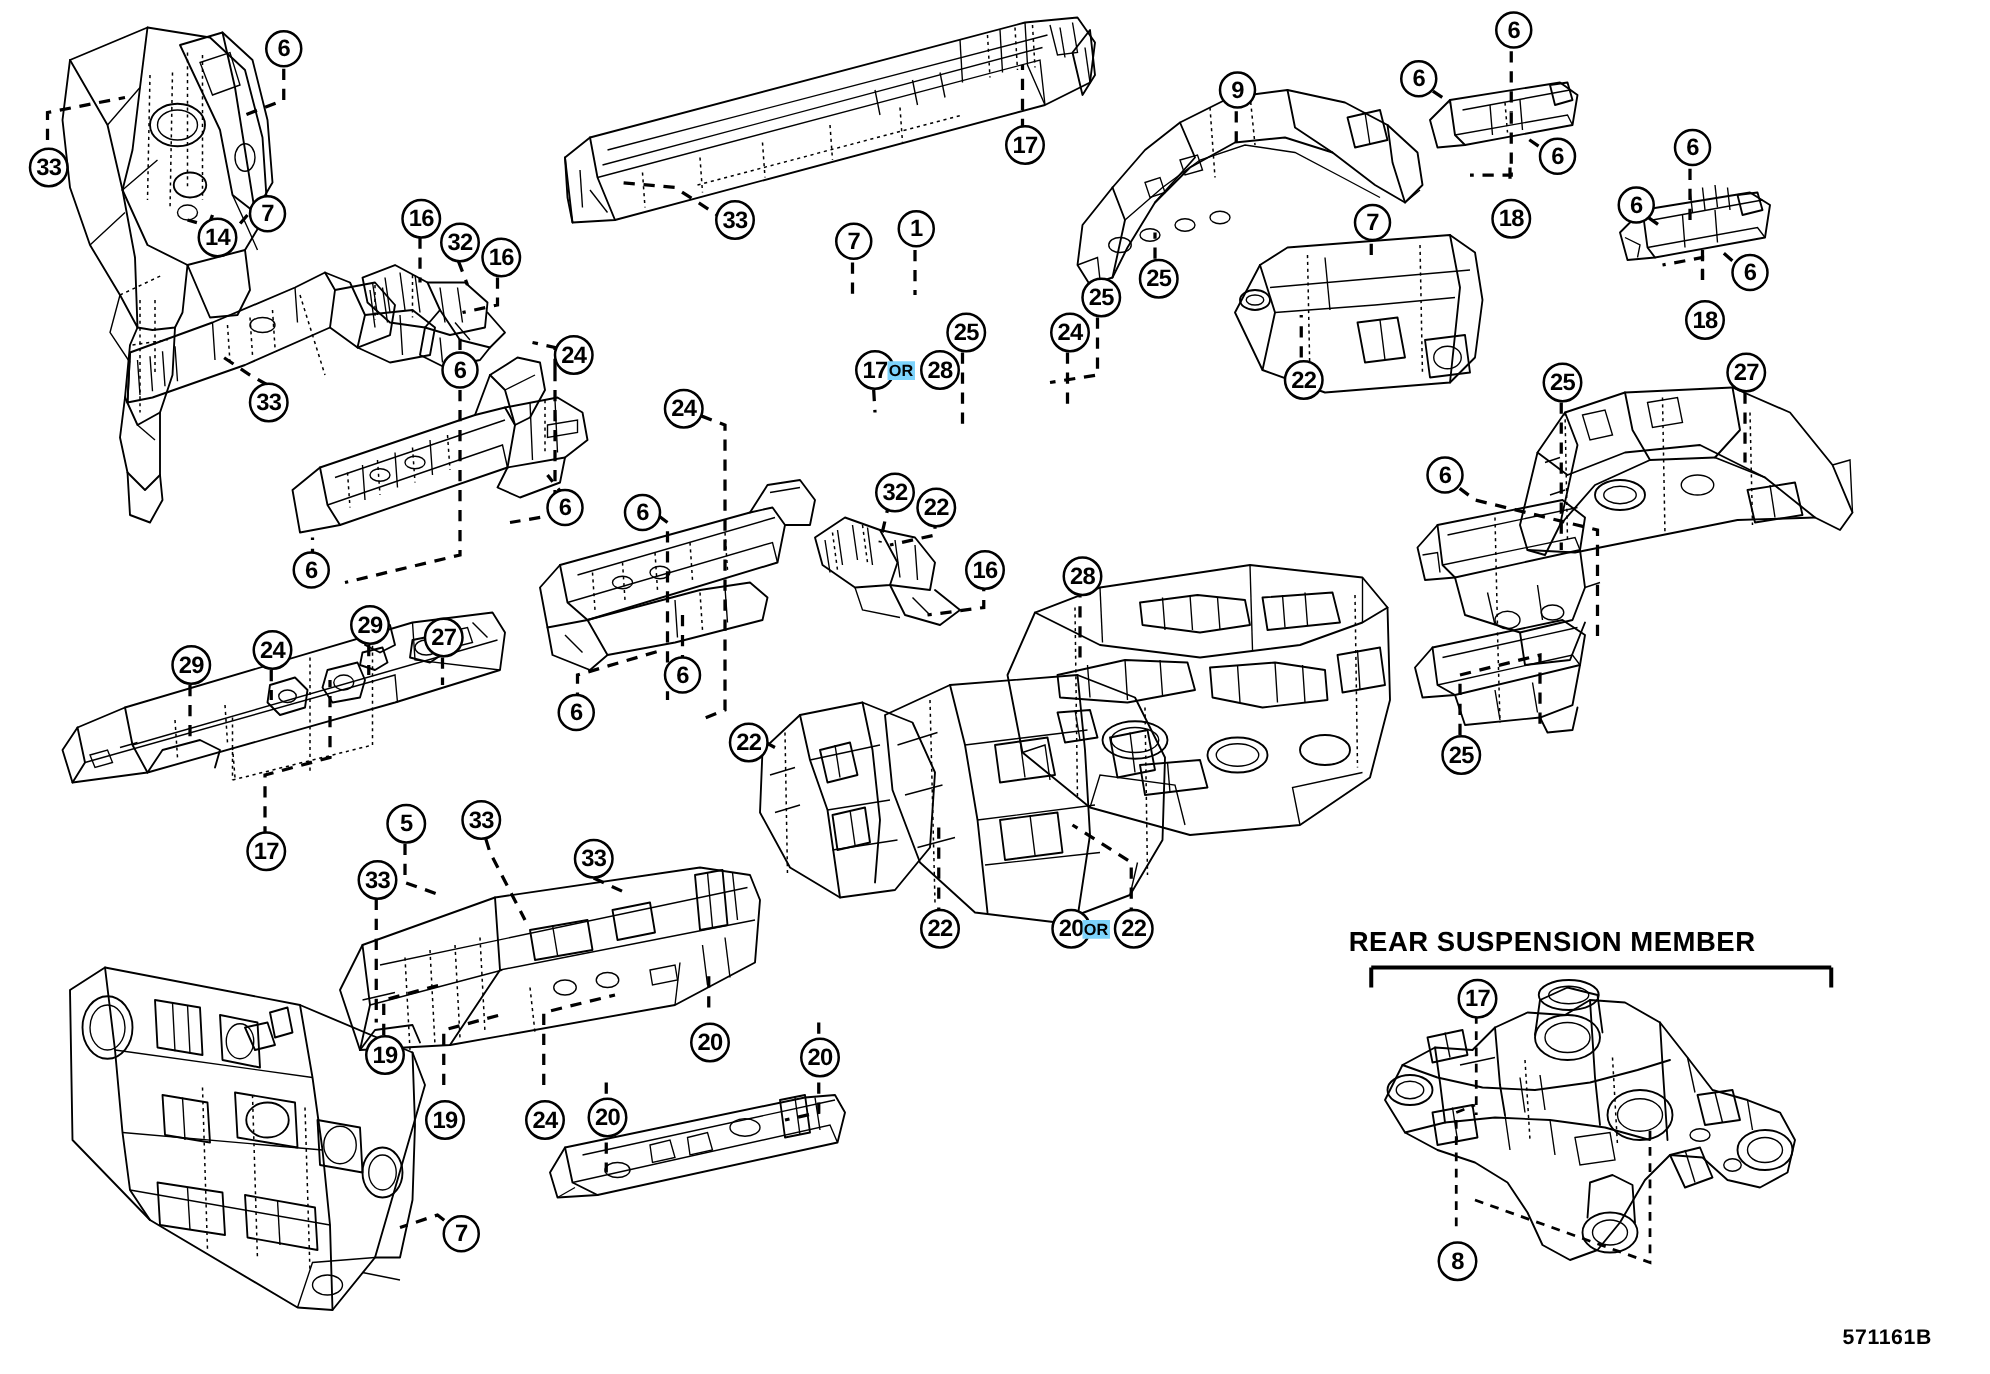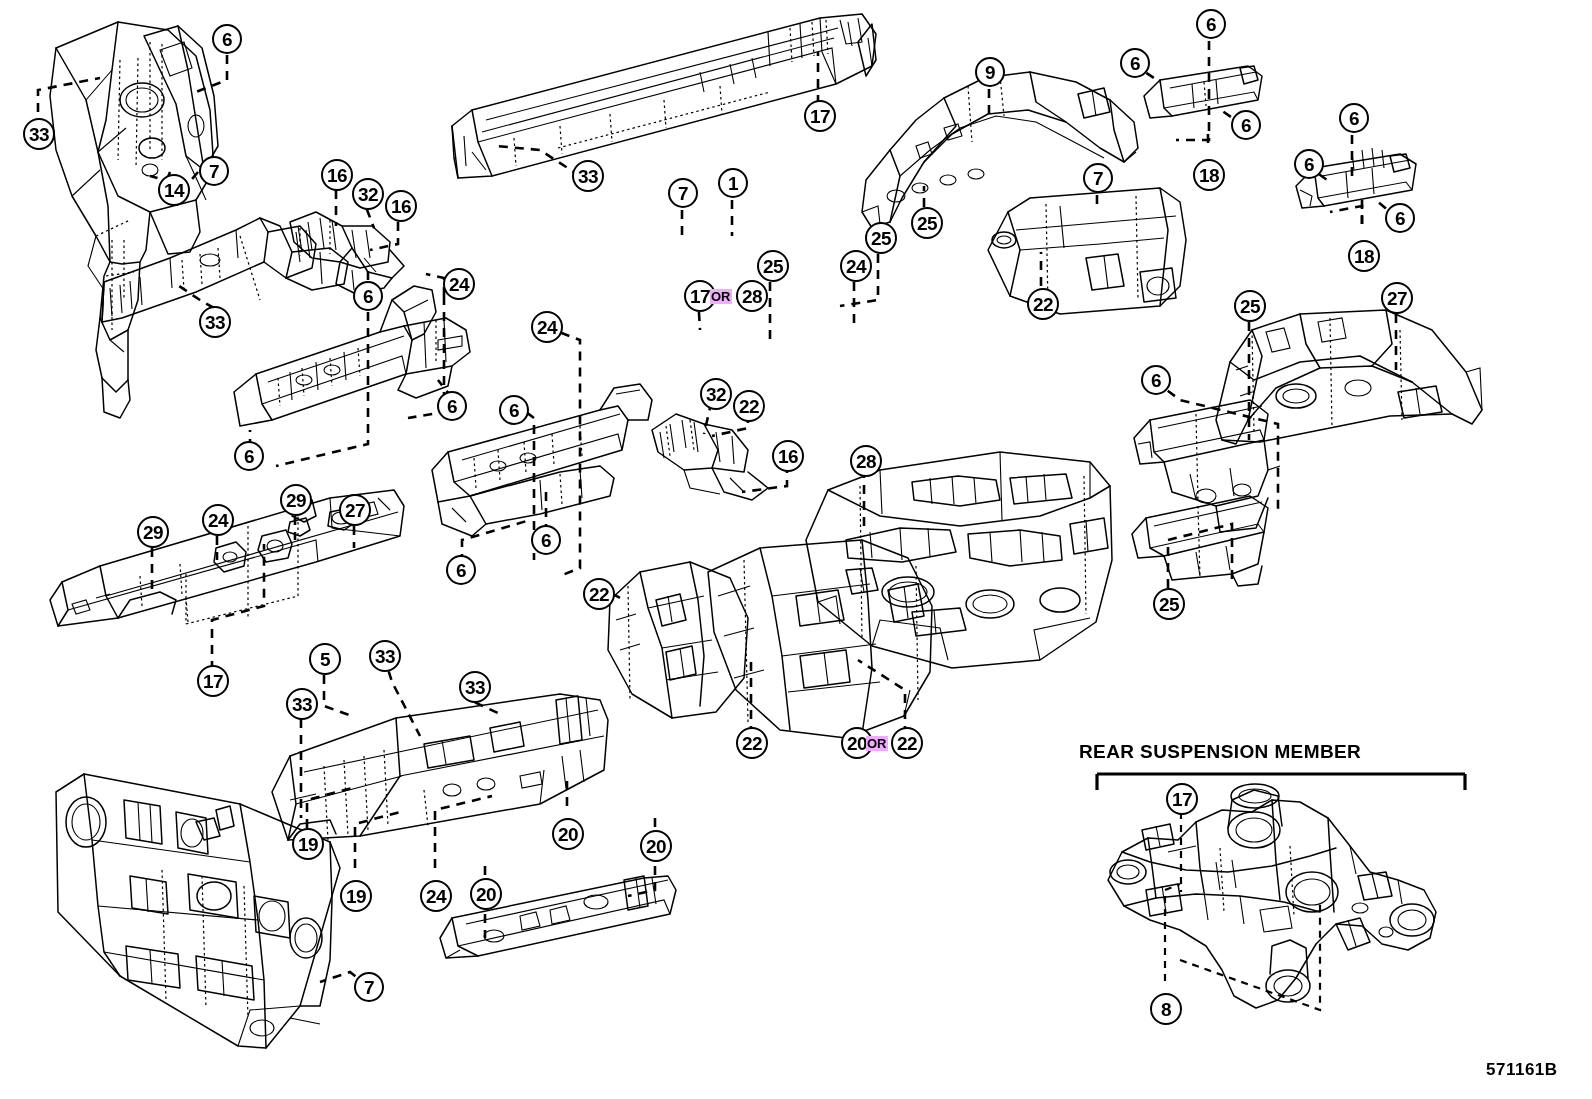--- a/index.html
+++ b/index.html
@@ -26,27 +26,27 @@
     z-index:5;
   }
   .callout.c1{width:30px;height:30px;font-size:19px;}
   .callout.c2{width:32px;height:32px;font-size:19px;}
   .orlabel{
     position:absolute;
     font-weight:700;
     font-size:13px;
     font-family:"Liberation Sans", sans-serif;
     z-index:6;
-    background:#f0abfc;
+    background:#7dd3fc;
     padding:0 1px;
   }
   #group-title{
     position:absolute;
     font-weight:700;
-    font-size:19px;
+    font-size:22px;
     letter-spacing:0.4px;
     font-family:"Liberation Sans", sans-serif;
     white-space:nowrap;
     z-index:6;
   }
   #diagram-id{
     position:absolute;
     font-weight:700;
     font-size:17px;
     letter-spacing:0.5px;
@@ -680,15 +680,15 @@
       <div class="callout c2" style="left: 1150px; top: 993px;">8</div>
     </div>
 
   <div id="or-layer">
       <div class="orlabel" style="left: 710px; top: 289px;">OR</div>
       <div class="orlabel" style="left: 866px; top: 736px;">OR</div>
     </div>
 
   <div id="group-title" style="left:1079px;top:741px;">REAR SUSPENSION MEMBER</div>
 
-  <div id="diagram-id" style="left:1474px;top:1060px;margin-left:12px;">571161B</div>
+  <div id="diagram-id" style="left:1474px;top:1060px;">571161B</div>
 
 </div>
 
 </body></html>

